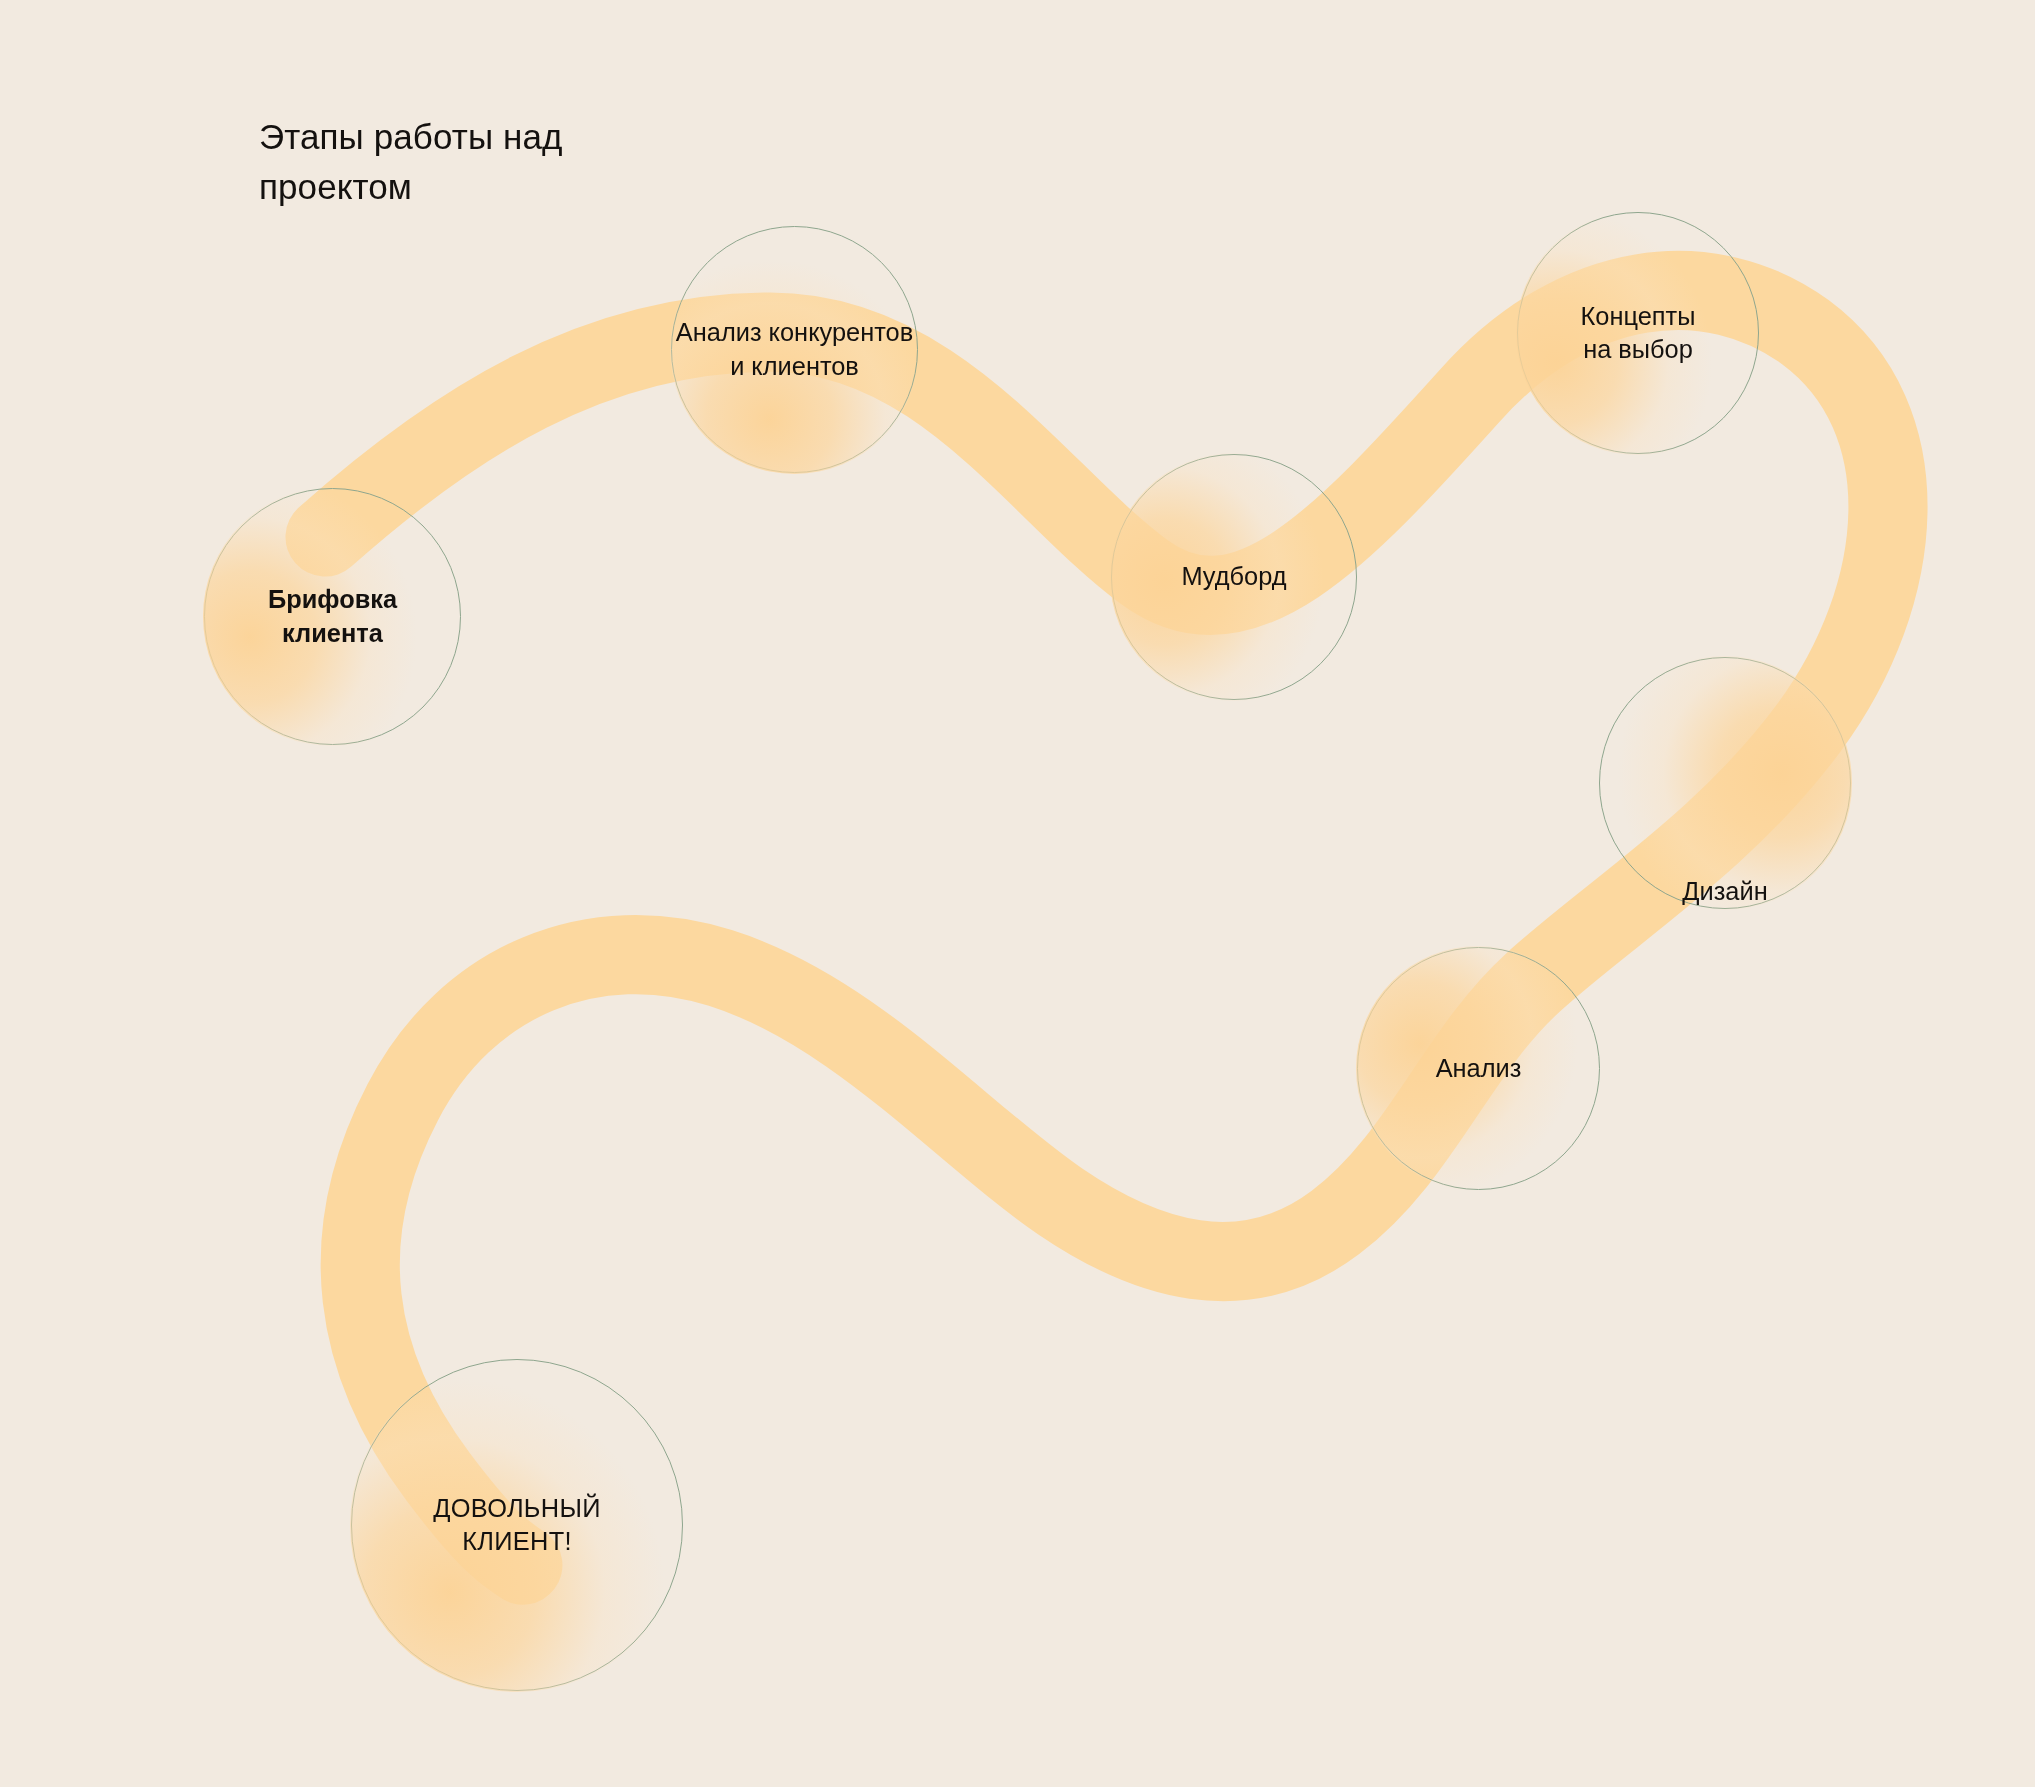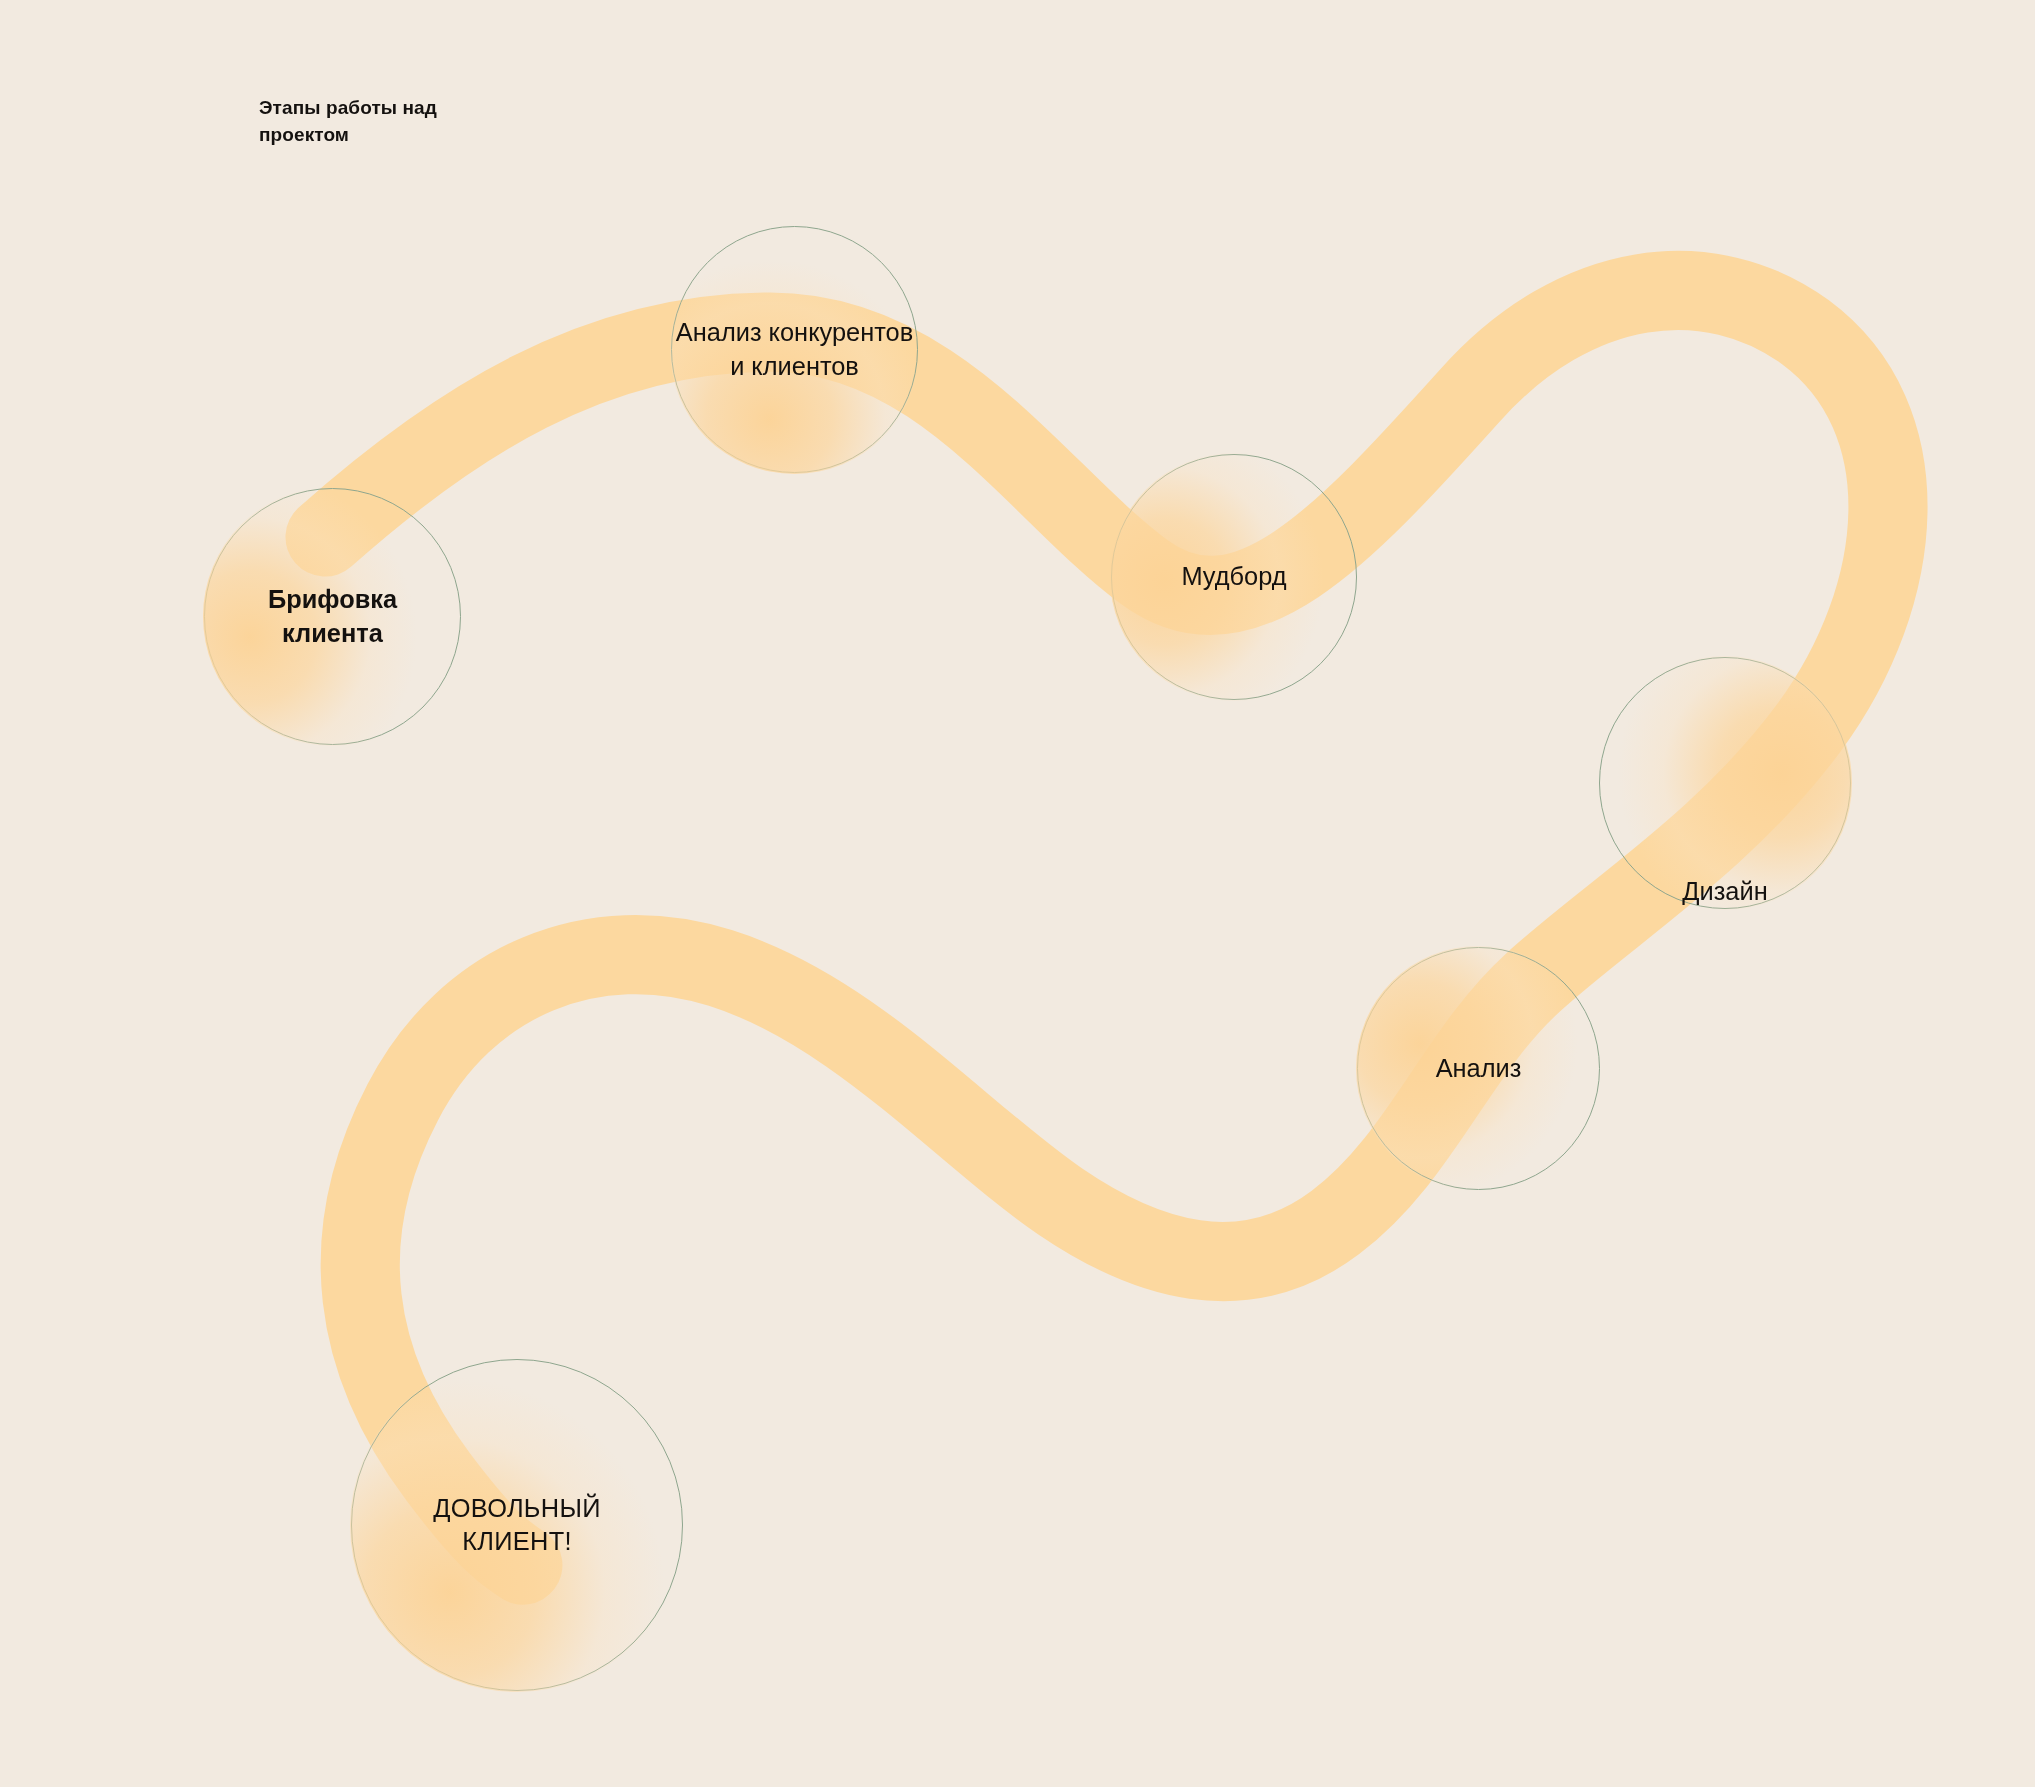--- a/index.html
+++ b/index.html
@@ -8,24 +8,24 @@
     background:#F2EAE0;
     font-family:"Liberation Sans","DejaVu Sans",sans-serif;
     overflow:hidden;
     position:relative;
   }
   #stage{position:absolute;inset:0;width:2035px;height:1787px;}
   #ribbon{position:absolute;left:0;top:0;width:2035px;height:1787px;}
 
   #page-title{
     position:absolute;
-    left:259px;top:95px;
+    left:259px;top:112px;
     width:438px;
-    font-size:19px;
-    font-weight:bold;
+    font-size:35px;
+    font-weight:normal;
     line-height:1.42;
     color:#14110F;
     letter-spacing:0.1px;
     white-space:pre-line;
   }
 
   .node{
     position:absolute;
     border-radius:50%;
     border:1.7px solid #8FA68E;
@@ -99,20 +99,25 @@
     <span class="glow glowpos-1"></span>
     <span class="label">Анализ конкурентов
 и клиентов</span>
   </div>
 
   <div class="node" style="left:1111px;top:454px;width:246px;height:246px;">
     <span class="glow glowpos-2"></span>
     <span class="label">Мудборд</span>
   </div>
 
+  <div class="node" style="left:1517px;top:212px;width:242px;height:242px;">
+    <span class="glow glowpos-3"></span>
+    <span class="label">Концепты
+на выбор</span>
+  </div>
 
   <div class="node" style="left:1599px;top:657px;width:252px;height:252px;align-items:flex-end;">
     <span class="glow glowpos-4"></span>
     <span class="label">Дизайн</span>
   </div>
 
   <div class="node" style="left:1357px;top:947px;width:243px;height:243px;">
     <span class="glow glowpos-5"></span>
     <span class="label">Анализ</span>
   </div>

